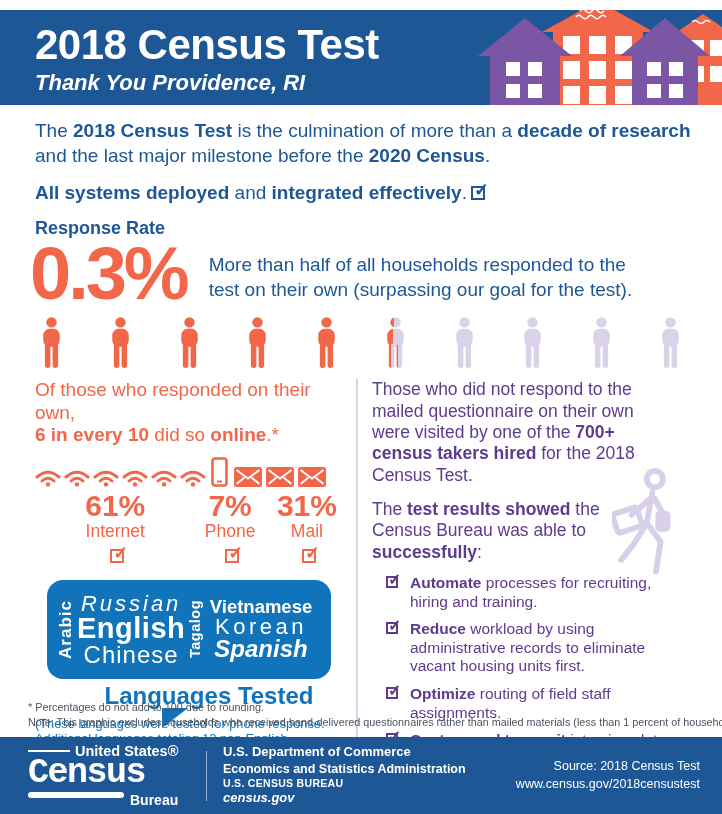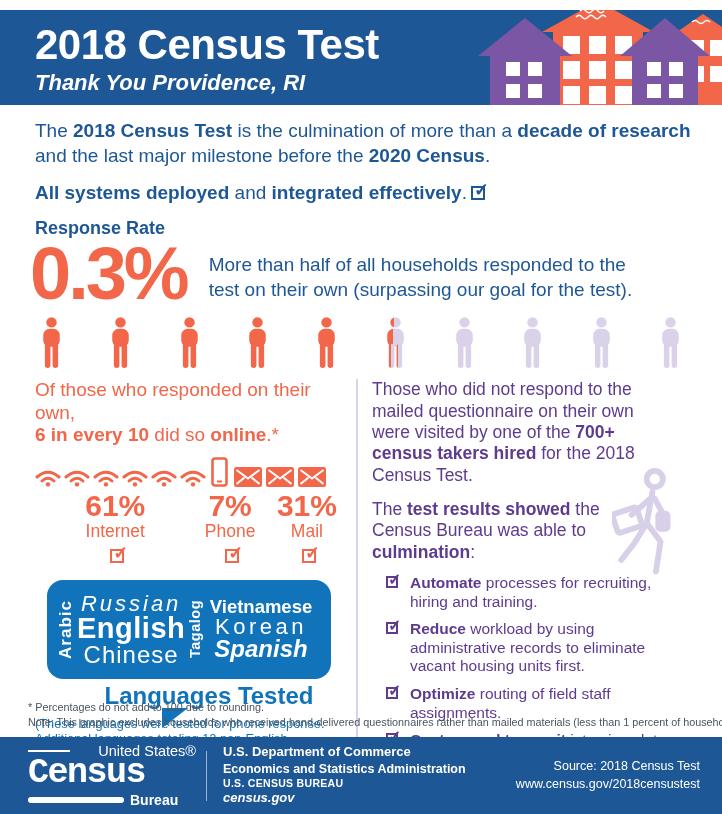--- a/index.html
+++ b/index.html
@@ -78,24 +78,24 @@
   .checklist .check { width:12px; height:12px; border-width:2.5px; margin:2px 0 0 14px; flex:none; }
   .checklist .check::after { font-size:16px; top:-8px; left:0; }
   .checklist .li-text { margin-left:12px; max-width:268px; }
 
   
   .footnotes { position:absolute; left:28px; top:700px; width:690px; color:#4a5460; font-size:10.8px; line-height:1.35; white-space:nowrap; }
 
   
   .footer { position:absolute; left:0; bottom:0; width:722px; height:77px; background:#1e5795; color:#ffffff; display:flex; align-items:center; padding:0 22px 0 28px; }
   .logo { width:168px; }
-  .logo-top { display:flex; align-items:center; font-size:14.5px; font-weight:normal; line-height:1;justify-content:space-between; }
+  .logo-top { display:flex; align-items:center; font-size:14.5px; font-weight:bold; line-height:1; }
   .logo-line { display:inline-block; width:42px; height:2.5px; background:#ffffff; margin-right:5px; }
   .logo-main { font-size:35px; font-weight:bold; letter-spacing:-1.5px; line-height:0.9;font-family:Liberation Mono, monospace; }
-  .logo-bottom { display:flex; align-items:center; margin-top:2px; }
+  .logo-bottom { display:flex; align-items:flex-start; margin-top:2px; }
   .logo-bar { display:inline-block; width:96px; height:6px; background:#ffffff; border-radius:3px; margin-right:6px; }
   .logo-sub { font-size:14px; font-weight:bold; }
   .footer-divider { width:1px; height:50px; background:rgba(255,255,255,0.55); margin:0 16px 0 10px; }
   .dept { line-height:1.3; }
   .dept-l1 { font-size:13px; font-weight:bold; }
   .dept-l2 { font-size:12.5px; font-weight:bold; }
   .dept-l3 { font-size:10.5px; font-weight:bold; letter-spacing:0.3px; }
   .dept-l4 { font-size:13px; font-weight:bold; font-style:italic; }
   .source { margin-left:auto; text-align:right; font-size:12.5px; line-height:1.4; }
 </style>
@@ -318,21 +318,21 @@
             </div>
           </div>
           <div class="bubble-tail"></div>
           <div class="lang-caption">Languages Tested</div>
         </div>
         <p class="lang-note">(These languages were tested for phone response. Additional languages totaling 12 non-English languages will be available for internet and phone response in the 2020 Census.)</p>
       </div>
 
       <div class="col-right">
         <p><span>Those who did not respond to the mailed questionnaire on their own were visited by one of the </span><span class="b">700+ census takers hired</span><span> for the 2018 Census Test.</span></p>
-        <p class="p2"><span>The </span><span class="b">test results showed</span><span> the Census Bureau was able to </span><span class="b">culmination</span><span>:</span></p>
+        <p class="p2"><span>The </span><span class="b">test results showed</span><span> the Census Bureau was able to </span><span class="b">successfully</span><span>:</span></p>
 
         <svg class="taker-icon" width="74" height="112" viewBox="0 0 64 96">
           <g stroke="#d8d0e8" stroke-width="5" fill="none" stroke-linecap="round" stroke-linejoin="round">
             <circle cx="37" cy="10" r="7"></circle>
             <path d="M35,21 L30,48"></path>
             <path d="M33,27 L17,41"></path>
             <rect x="2" y="37" width="22" height="17" rx="2" transform="rotate(-18 13 45)"></rect>
             <path d="M37,27 L44,40 L43,50"></path>
             <rect x="40" y="40" width="8" height="13" rx="1.5"></rect>
             <path d="M30,48 L42,64 L38,90"></path>

